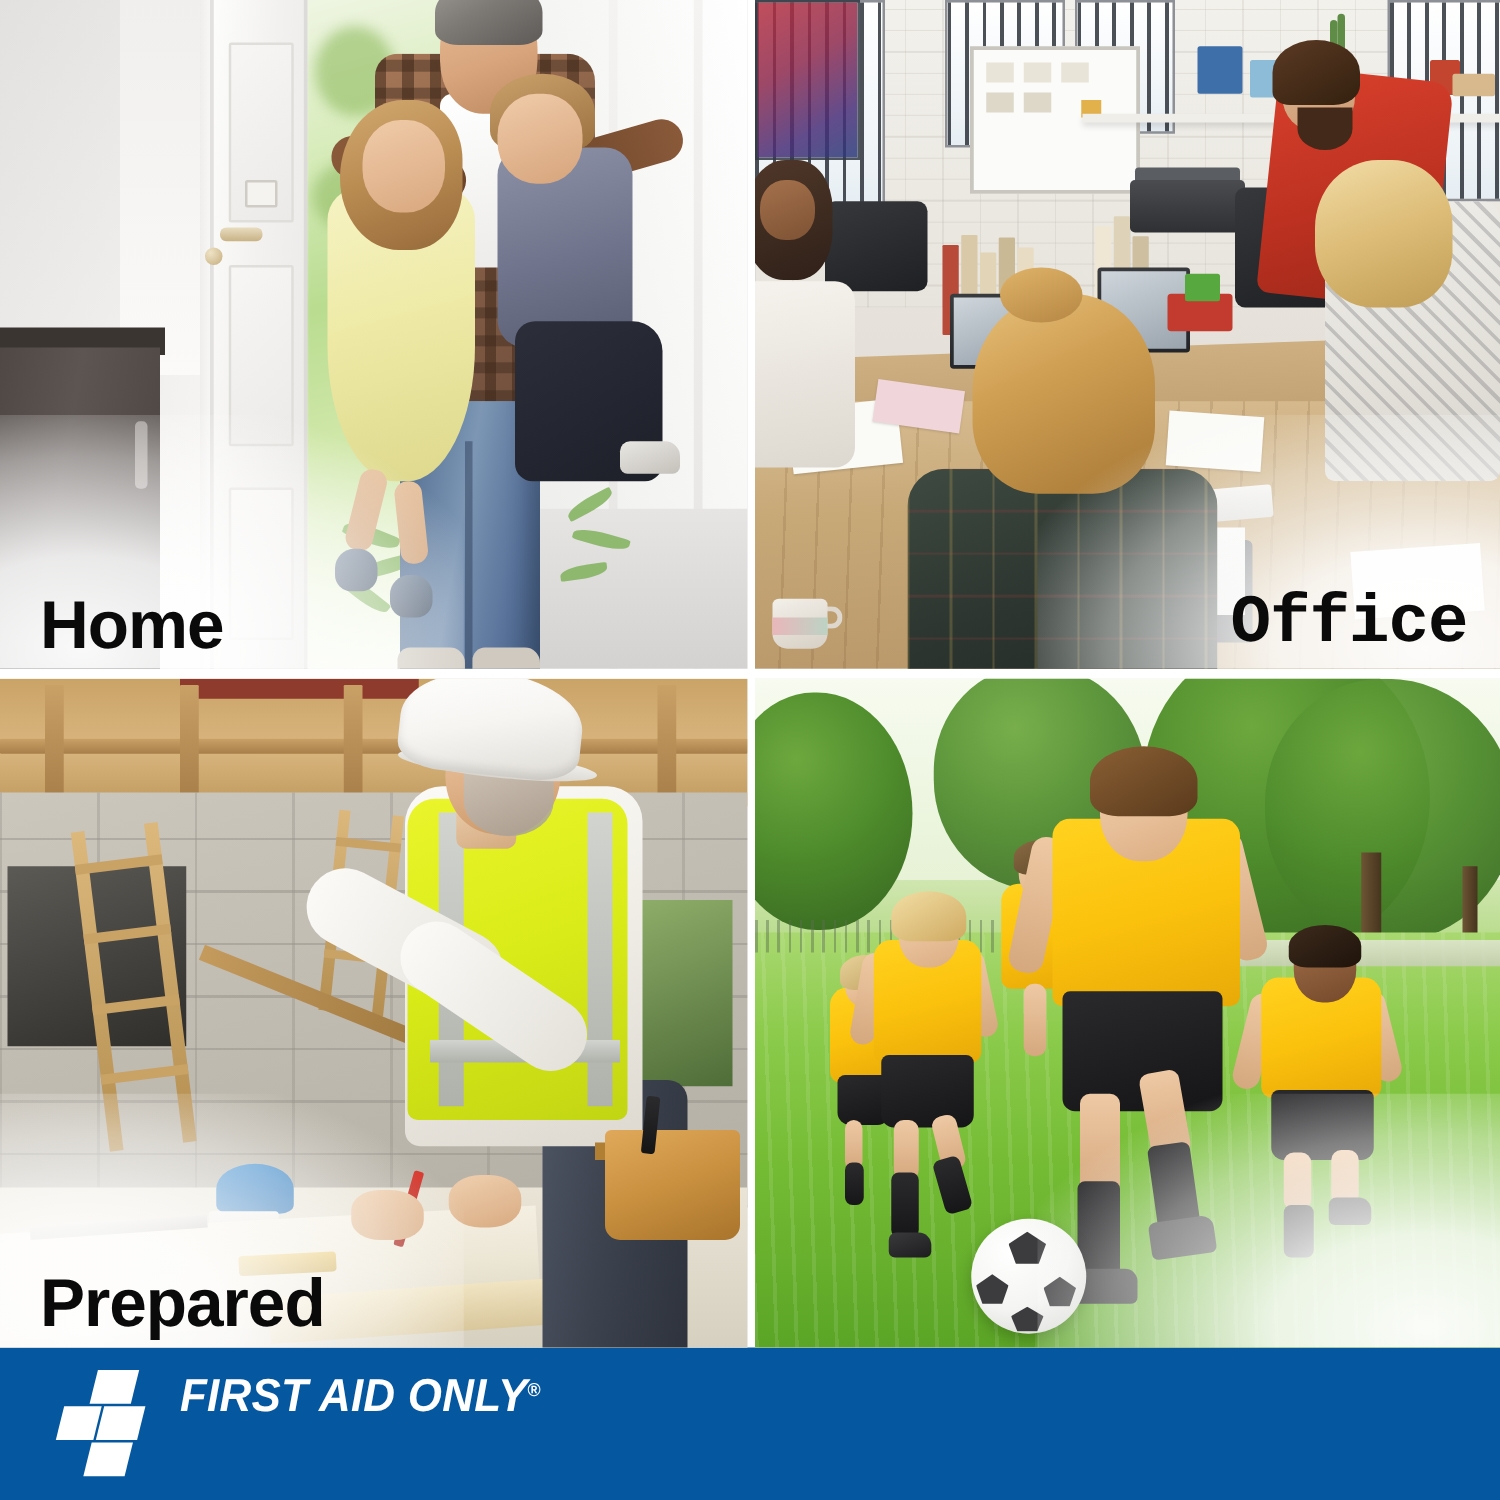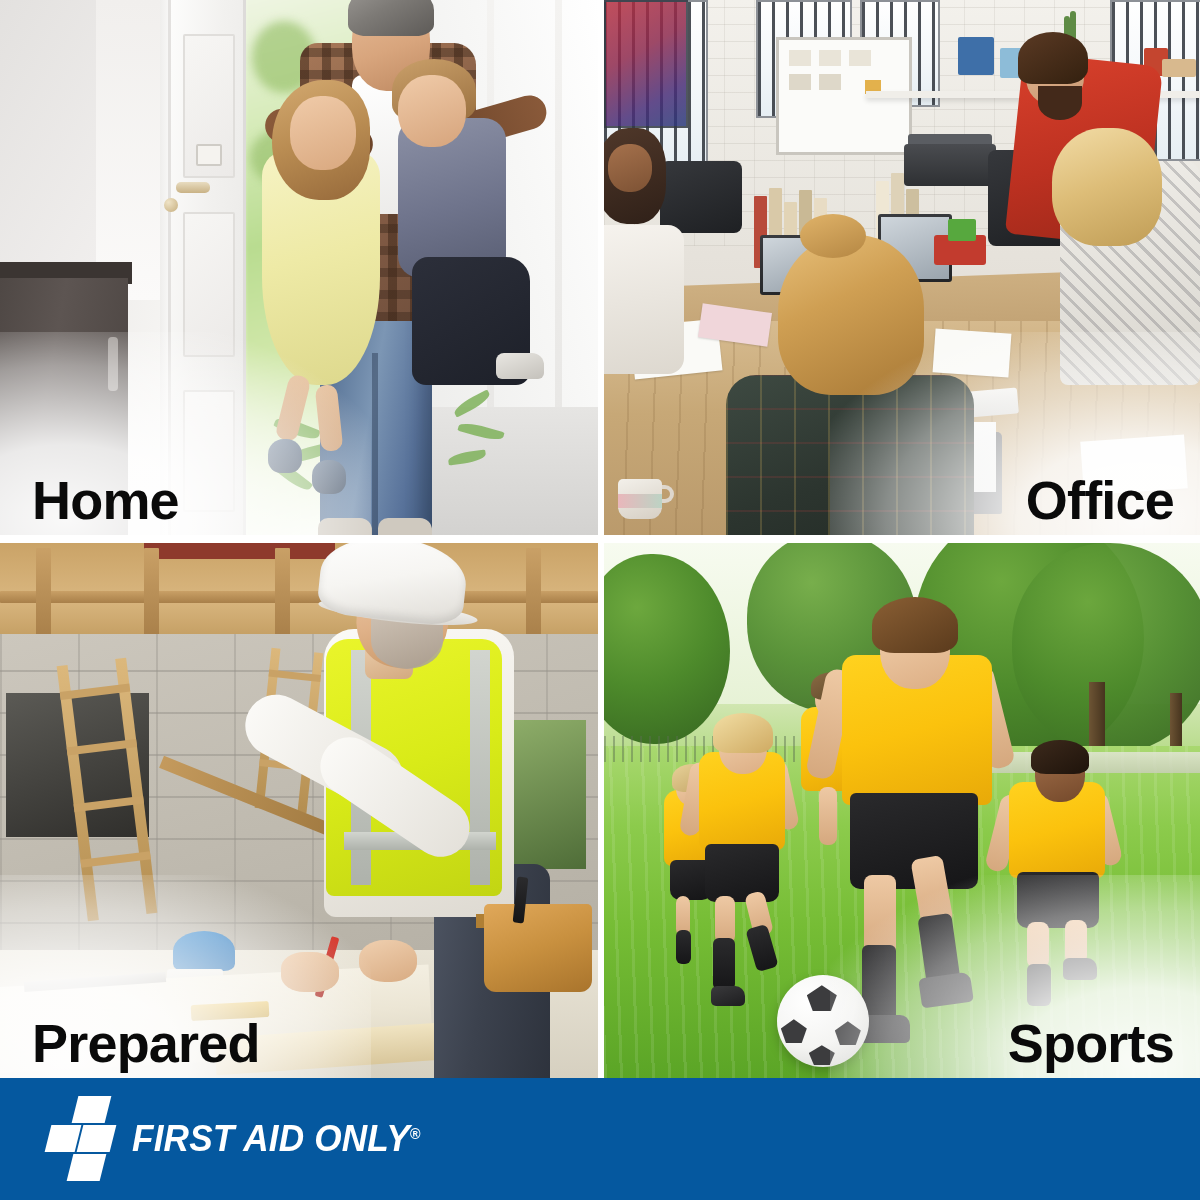--- a/index.html
+++ b/index.html
@@ -58,21 +58,21 @@
     font-family:"Liberation Sans", sans-serif;
     font-size:54px;
     font-weight:bold;
     color:#0a0a0a;
     line-height:1.05;
     letter-spacing:-0.8px;
     z-index:40;
     white-space:nowrap;
   }
   .label-left  { left:32px;  text-align:left; }
-  .label-right { right:26px; text-align:center; }
+  .label-right { right:26px; text-align:center;font-family:Liberation Mono, monospace; }
 
   .fade-bl {
     position:absolute; left:0; bottom:0; width:62%; height:38%;
     background:radial-gradient(ellipse at 18% 92%, rgba(255,255,255,0.97) 0%, rgba(255,255,255,0.88) 28%, rgba(255,255,255,0.45) 58%, rgba(255,255,255,0) 80%);
     z-index:30; pointer-events:none;
   }
   .fade-br {
     position:absolute; right:0; bottom:0; width:62%; height:38%;
     background:radial-gradient(ellipse at 84% 92%, rgba(255,255,255,0.97) 0%, rgba(255,255,255,0.88) 28%, rgba(255,255,255,0.45) 58%, rgba(255,255,255,0) 80%);
     z-index:30; pointer-events:none;
@@ -516,21 +516,21 @@
   }
   .sp-ball-pent { position:absolute; background:#3c3c3e; }
 
   
   .footer {
     height:122px; flex:0 0 122px;
     background:#05589f;
     display:flex; align-items:center;
     padding-left:48px;
   }
-  .logo { display:flex; align-items:center; gap:0px; }
+  .logo { display:flex; gap:12px; }
   .logo-mark { position:relative; width:78px; height:86px; margin-right:6px; }
   .logo-sq { position:absolute; background:#ffffff; transform:skewX(-14deg); }
   .logo-text {
     color:#ffffff;
     font-family:"Liberation Sans", sans-serif;
     font-size:37px; font-weight:bold; font-style:italic;
     letter-spacing:0.2px;
     transform:scaleX(0.95);
     transform-origin:left center;
   }
@@ -860,21 +860,20 @@
         </div>
 
         <div class="sp-ball">
           <div class="sp-ball-pent" style="left:30px;top:10px;width:30px;height:26px;clip-path:polygon(50% 0,100% 38%,80% 100%,20% 100%,0 38%);"></div>
           <div class="sp-ball-pent" style="left:4px;top:44px;width:26px;height:24px;clip-path:polygon(50% 0,100% 38%,80% 100%,20% 100%,0 38%);"></div>
           <div class="sp-ball-pent" style="left:58px;top:46px;width:26px;height:24px;clip-path:polygon(50% 0,100% 38%,80% 100%,20% 100%,0 38%);"></div>
           <div class="sp-ball-pent" style="left:32px;top:70px;width:26px;height:20px;clip-path:polygon(50% 0,100% 38%,80% 100%,20% 100%,0 38%);"></div>
         </div>
       </div>
       <div class="fade-br"></div>
-      <div class="panel-label label-right">Sports</div>
     </div>
 
   </div>
 
   <div class="footer">
     <div class="logo">
       <div class="logo-mark">
         <div class="logo-sq" style="left:27px;top:0px;width:33px;height:27px;"></div>
         <div class="logo-sq" style="left:0px;top:29px;width:30px;height:27px;"></div>
         <div class="logo-sq" style="left:32px;top:29px;width:33px;height:27px;"></div>

